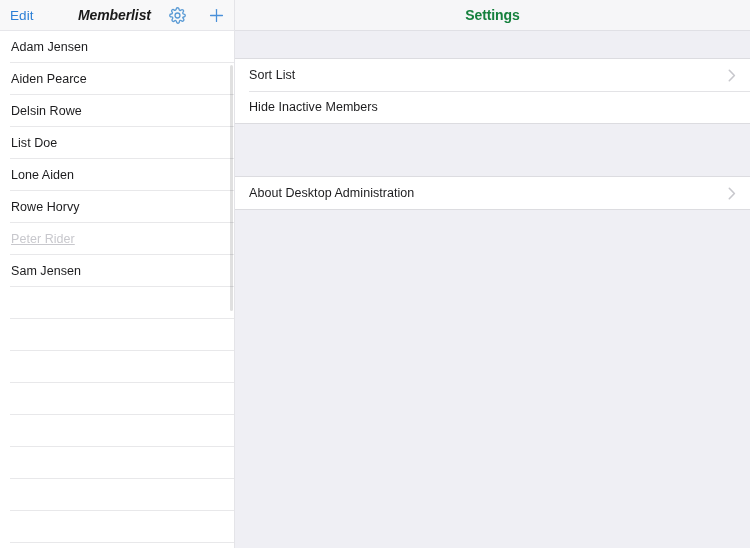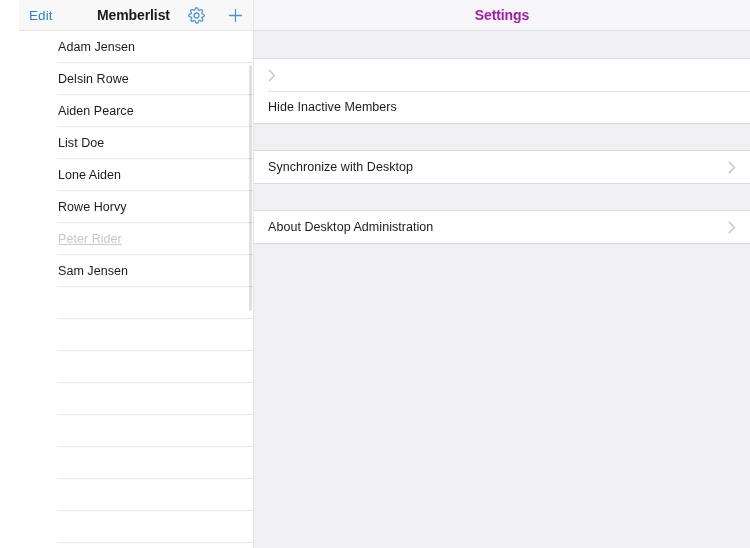--- a/index.html
+++ b/index.html
@@ -10,21 +10,20 @@
     overflow: hidden;
     font-family: "Liberation Sans", sans-serif;
     background: #ffffff;
     -webkit-font-smoothing: antialiased;
   }
 
   .split-view {
     display: flex;
     width: 750px;
     height: 548px;
-    padding-left: 19px;
   }
 
   
   .master-pane {
     width: 235px;
     height: 548px;
     background: #ffffff;
     display: flex;
     flex-direction: column;
     position: relative;
@@ -53,20 +52,21 @@
   .master-title {
     position: absolute;
     left: 78px;
     top: 0;
     height: 45px;
     line-height: 31px;
     font-size: 14px;
     font-weight: bold;
     color: #1a1a1a;
     letter-spacing: -0.1px;
+    font-style: italic;
   }
 
   .navbar-actions {
     position: absolute;
     right: 8px;
     top: 0;
     height: 31px;
     display: flex;
     align-items: center;
     gap: 20px;
@@ -79,21 +79,20 @@
     cursor: default;
   }
   .nav-icon svg { display: block; width: 19px; height: 19px; }
 
   
   .member-list {
     flex: 1;
     overflow: hidden;
     background: #f9a8d4;
     position: relative;
-    margin-left: 28px;
   }
 
   .member-row {
     height: 32px;
     display: flex;
     align-items: center;
     padding-left: 11px;
     position: relative;
     background: #ffffff;
   }
@@ -144,21 +143,21 @@
     background: #f6f6f8;
     border-bottom: 1px solid #e0e0e5;
     display: flex;
     align-items: center;
     justify-content: center;
   }
 
   .detail-title {
     font-size: 14px;
     font-weight: bold;
-    color: #a21caf;
+    color: #15803d;
     letter-spacing: -0.1px;
   }
 
   .settings-scroll {
     flex: 1;
     background: #efeff4;
     overflow: hidden;
   }
 
   .section-gap {
@@ -236,24 +235,24 @@
           </svg>
         </span>
       </div>
     </div>
 
     <div class="member-list">
       <div class="member-row">
         <span class="member-name">Adam Jensen</span>
       </div>
       <div class="member-row">
+        <span class="member-name">Aiden Pearce</span>
+      </div>
+      <div class="member-row">
         <span class="member-name">Delsin Rowe</span>
-      </div>
-      <div class="member-row">
-        <span class="member-name">Aiden Pearce</span>
       </div>
       <div class="member-row">
         <span class="member-name">List Doe</span>
       </div>
       <div class="member-row">
         <span class="member-name">Lone Aiden</span>
       </div>
       <div class="member-row">
         <span class="member-name">Rowe Horvy</span>
       </div>
@@ -300,43 +299,34 @@
     <div class="detail-navbar">
       <span class="detail-title">Settings</span>
     </div>
 
     <div class="settings-scroll">
 
       <div class="section-gap gap-top"></div>
 
       <div class="settings-group">
         <div class="settings-row">
+          <span class="settings-label">Sort List</span>
           <span class="chevron">
             <svg width="8" height="13" viewBox="0 0 8 13" fill="none" stroke="#c7c7cc" stroke-width="1.6" stroke-linecap="round" stroke-linejoin="round">
               <polyline points="1.3,1.3 6.4,6.5 1.3,11.7"></polyline>
             </svg>
           </span>
         </div>
         <div class="settings-row">
           <span class="settings-label">Hide Inactive Members</span>
         </div>
       </div>
 
       <div class="section-gap gap-mid"></div>
 
-      <div class="settings-group">
-        <div class="settings-row">
-          <span class="settings-label">Synchronize with Desktop</span>
-          <span class="chevron">
-            <svg width="8" height="13" viewBox="0 0 8 13" fill="none" stroke="#c7c7cc" stroke-width="1.6" stroke-linecap="round" stroke-linejoin="round">
-              <polyline points="1.3,1.3 6.4,6.5 1.3,11.7"></polyline>
-            </svg>
-          </span>
-        </div>
-      </div>
 
       <div class="section-gap gap-mid2"></div>
 
       <div class="settings-group">
         <div class="settings-row">
           <span class="settings-label">About Desktop Administration</span>
           <span class="chevron">
             <svg width="8" height="13" viewBox="0 0 8 13" fill="none" stroke="#c7c7cc" stroke-width="1.6" stroke-linecap="round" stroke-linejoin="round">
               <polyline points="1.3,1.3 6.4,6.5 1.3,11.7"></polyline>
             </svg>

